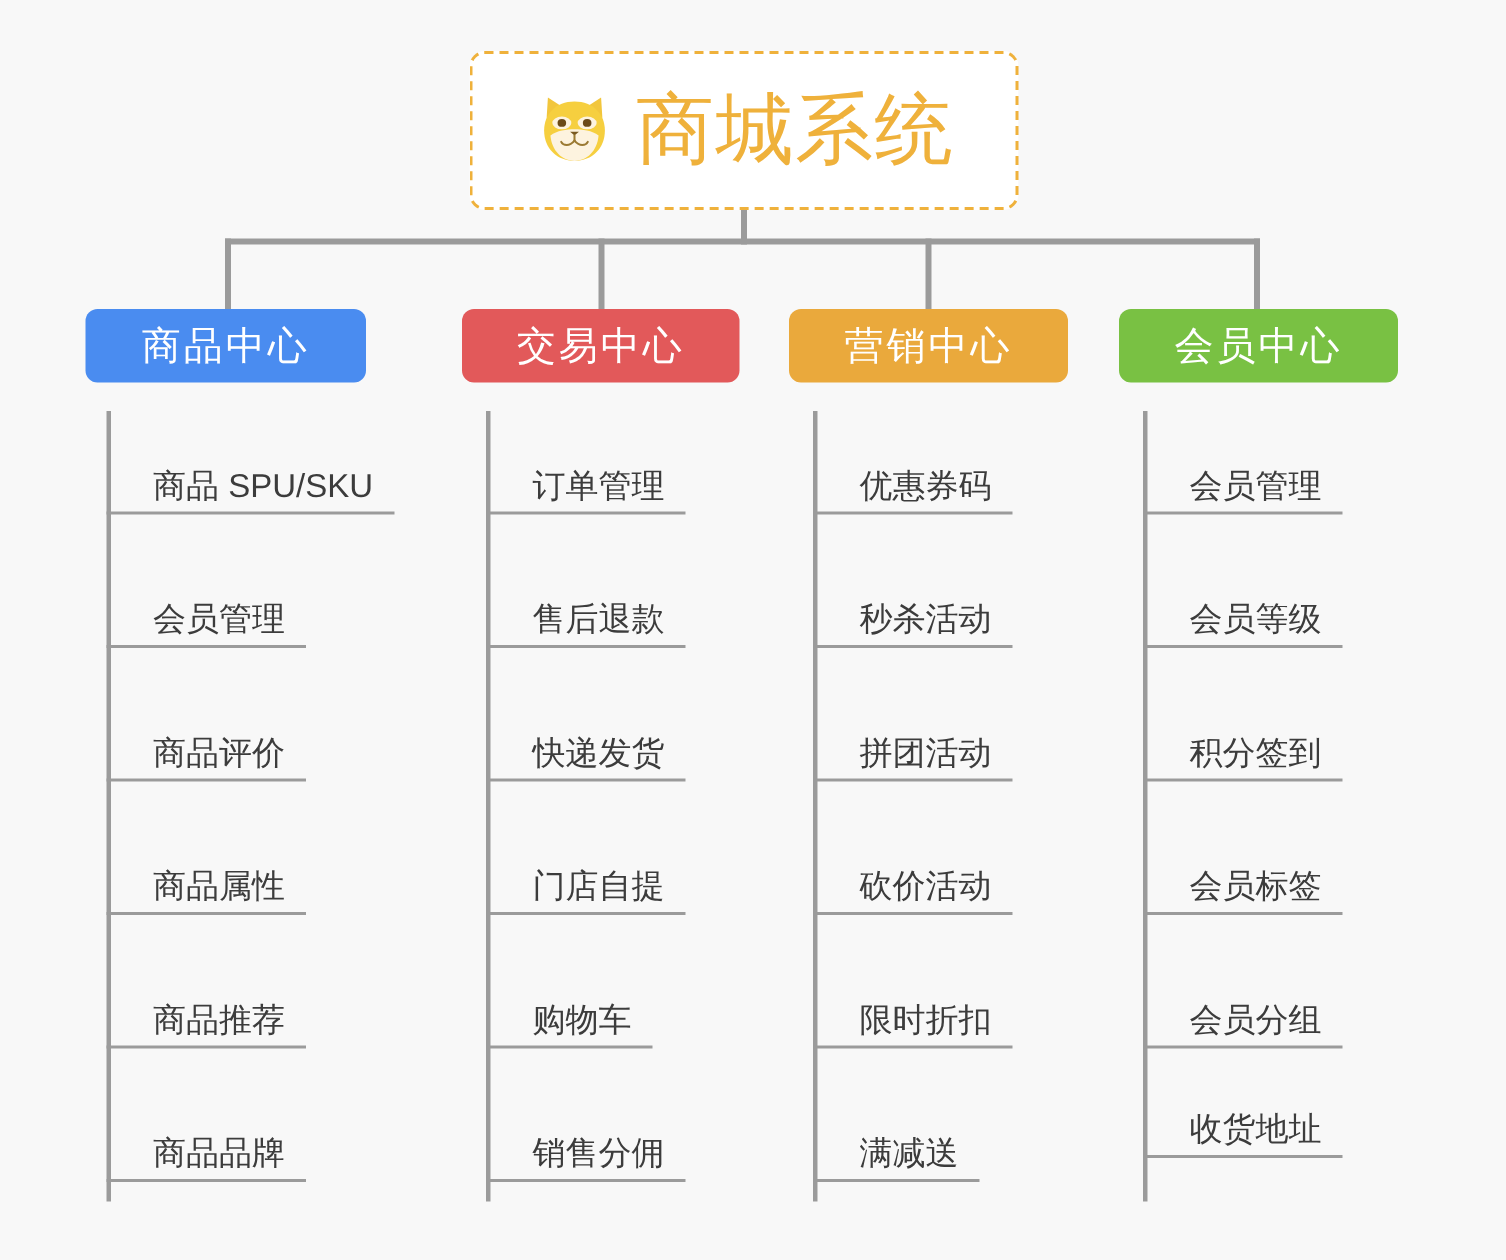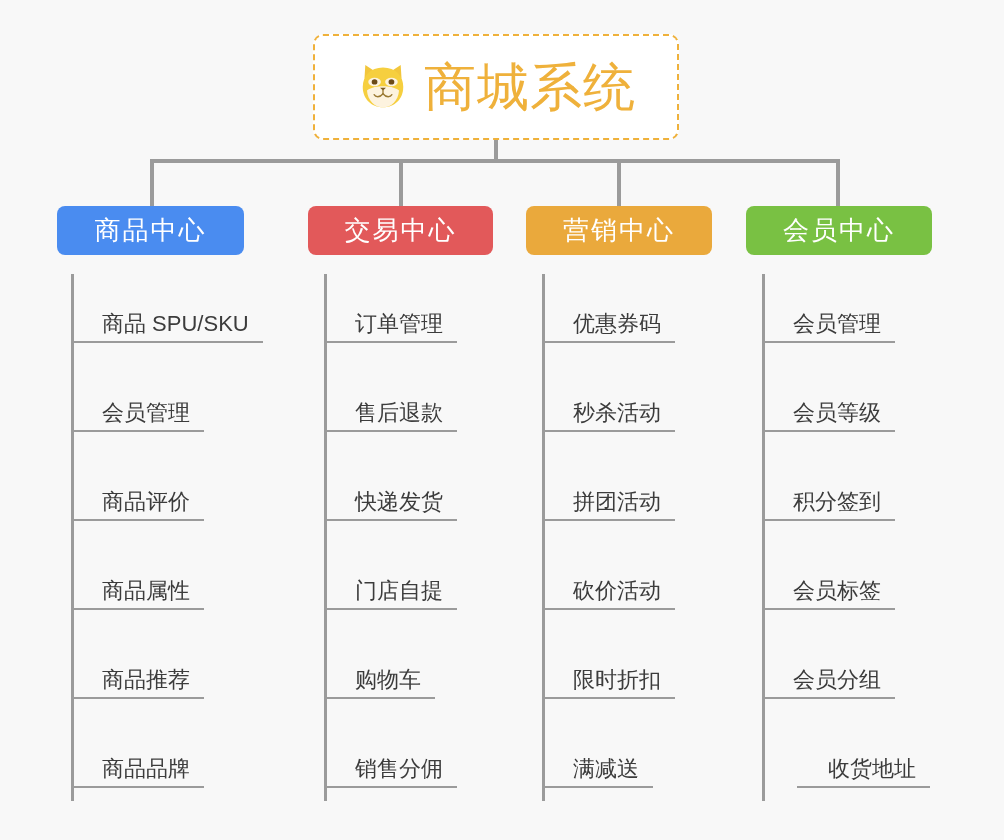--- a/index.html
+++ b/index.html
@@ -309,21 +309,21 @@
         <span class="leaf-label">会员标签</span>
         <span class="leaf-underline" style="background: rgb(155, 155, 155);"></span>
       </span>
     </div>
     <div class="leaf" style="top:356px;">
       <span class="leaf-inner">
         <span class="leaf-label">会员分组</span>
         <span class="leaf-underline" style="background: rgb(155, 155, 155);"></span>
       </span>
     </div>
-    <div class="leaf" style="top:445px;padding-left:35px;">
+    <div class="leaf" style="top:429px;">
       <span class="leaf-inner">
         <span class="leaf-label">收货地址</span>
         <span class="leaf-underline" style="background: rgb(155, 155, 155);"></span>
       </span>
     </div>
   </div>
 
 </div>
 
 </body></html>

